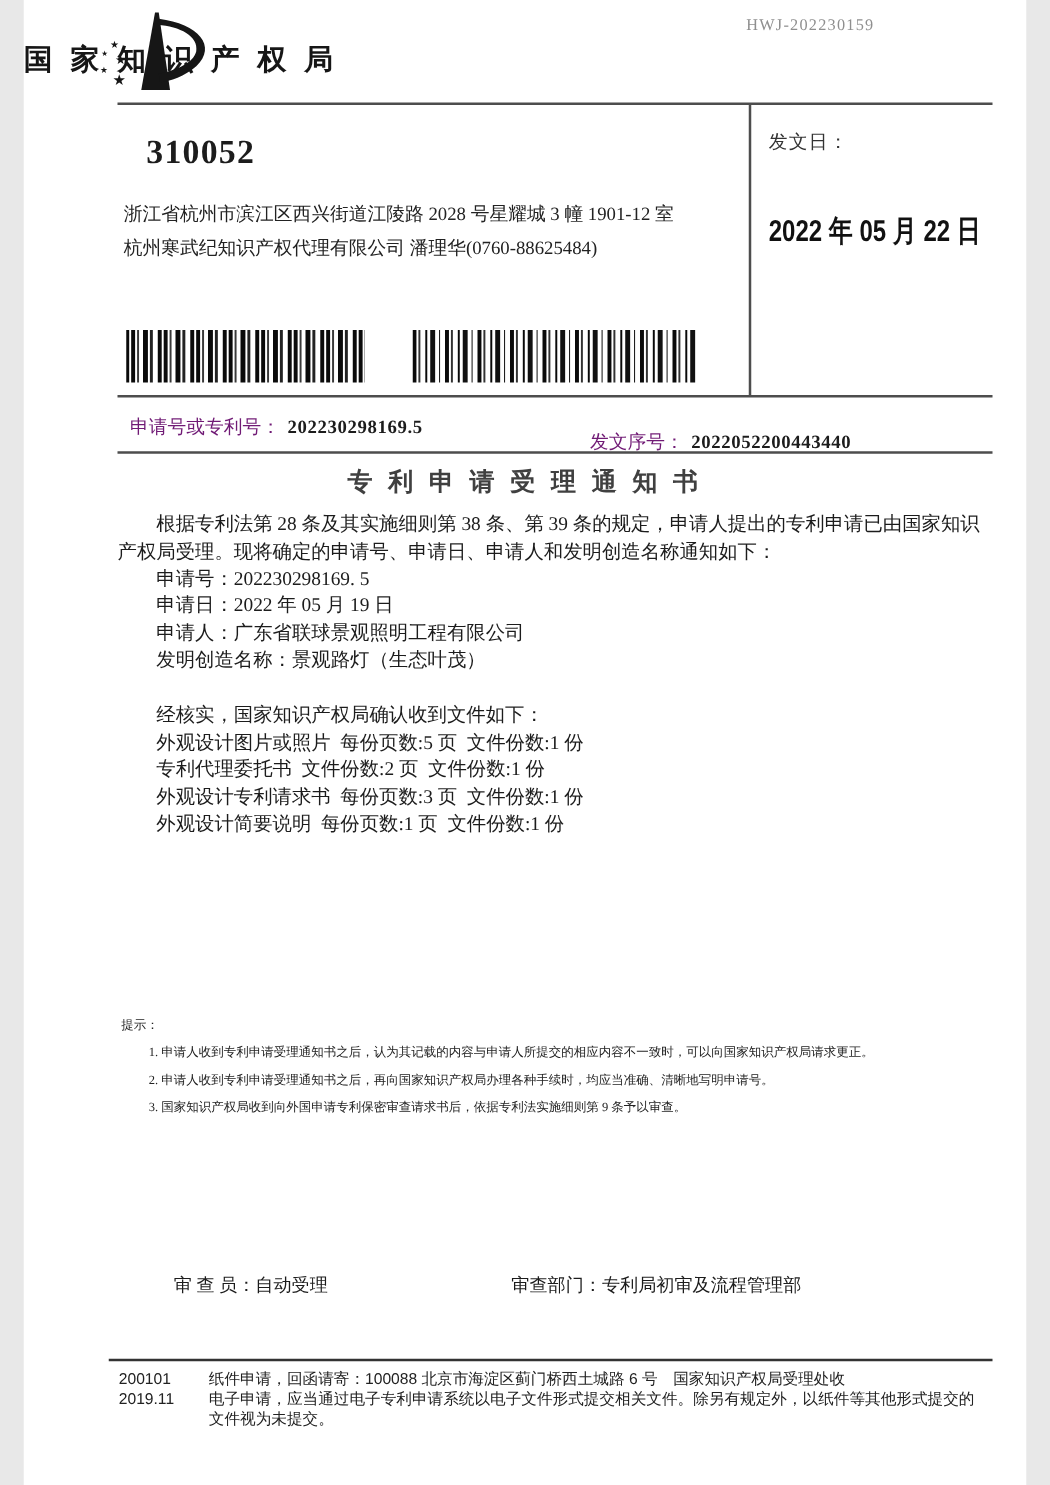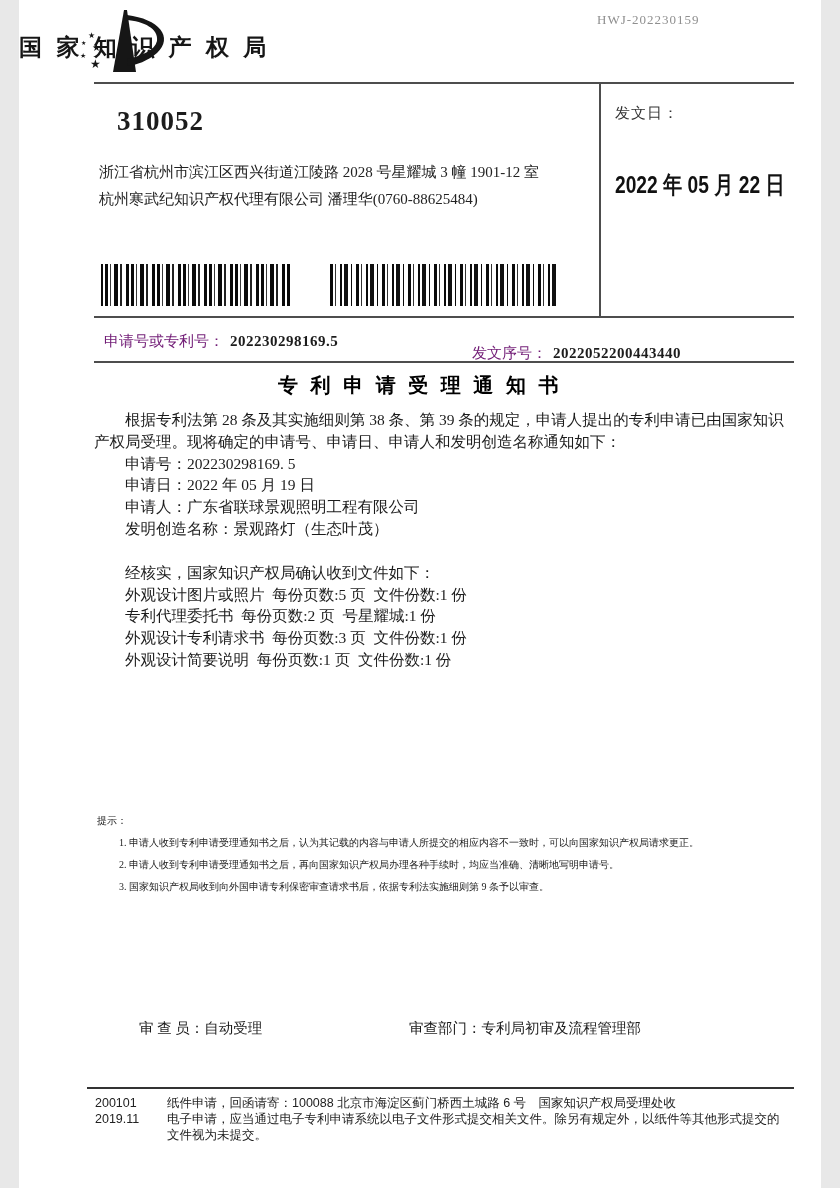--- a/index.html
+++ b/index.html
@@ -77,21 +77,21 @@
   .ref-line{position:absolute;left:75px;top:332px;width:700px;font-size:15px;}
   .ref-group-1{position:absolute;left:10px;top:0;}
   .ref-group-2{position:absolute;left:378px;top:12px;}
   .ref-label{color:#701a75;}
   .ref-value{font-weight:bold;margin-left:6px;letter-spacing:0.5px;}
   .rule2{position:absolute;left:75px;top:361px;width:700px;height:2px;background:#4d4d4d;}
   
   .notice-title{
     position:absolute;left:0;right:0;top:372px;text-align:center;
     font-family:"Liberation Sans","DejaVu Sans",sans-serif;
-    font-weight:bold;font-size:20px;letter-spacing:3.5px;color:#000000;
+    font-weight:bold;font-size:20px;letter-spacing:3.5px;color:#404040;
   }
   
   .body{position:absolute;left:75px;top:409px;width:702px;font-size:15.5px;line-height:21.8px;}
   .body p{margin:0;white-space:pre-wrap;}
   .intro{text-indent:2em;}
   .field{padding-left:2em;}
   .confirm{margin-top:22px !important;}
   
   .tips{position:absolute;left:78px;top:810px;width:692px;font-size:10px;line-height:22px;color:#222;}
   .tips p{margin:0;white-space:pre-wrap;}
@@ -162,21 +162,21 @@
   <div class="notice-title">专 利 申 请 受 理 通 知 书</div>
 
   <div class="body">
     <p class="intro">根据专利法第 28 条及其实施细则第 38 条、第 39 条的规定，申请人提出的专利申请已由国家知识产权局受理。现将确定的申请号、申请日、申请人和发明创造名称通知如下：</p>
     <p class="field">申请号：202230298169. 5</p>
     <p class="field">申请日：2022 年 05 月 19 日</p>
     <p class="field">申请人：广东省联球景观照明工程有限公司</p>
     <p class="field">发明创造名称：景观路灯（生态叶茂）</p>
     <p class="field confirm">经核实，国家知识产权局确认收到文件如下：</p>
     <p class="field">外观设计图片或照片  每份页数:5 页  文件份数:1 份</p>
-    <p class="field">专利代理委托书  每份页数:2 页  号星耀城:1 份</p>
+    <p class="field">专利代理委托书  文件份数:2 页  文件份数:1 份</p>
     <p class="field">外观设计专利请求书  每份页数:3 页  文件份数:1 份</p>
     <p class="field">外观设计简要说明  每份页数:1 页  文件份数:1 份</p>
   </div>
 
   <div class="tips">
     <p>提示：</p>
     <p class="tip-item">1. 申请人收到专利申请受理通知书之后，认为其记载的内容与申请人所提交的相应内容不一致时，可以向国家知识产权局请求更正。</p>
     <p class="tip-item">2. 申请人收到专利申请受理通知书之后，再向国家知识产权局办理各种手续时，均应当准确、清晰地写明申请号。</p>
     <p class="tip-item">3. 国家知识产权局收到向外国申请专利保密审查请求书后，依据专利法实施细则第 9 条予以审查。</p>
   </div>

